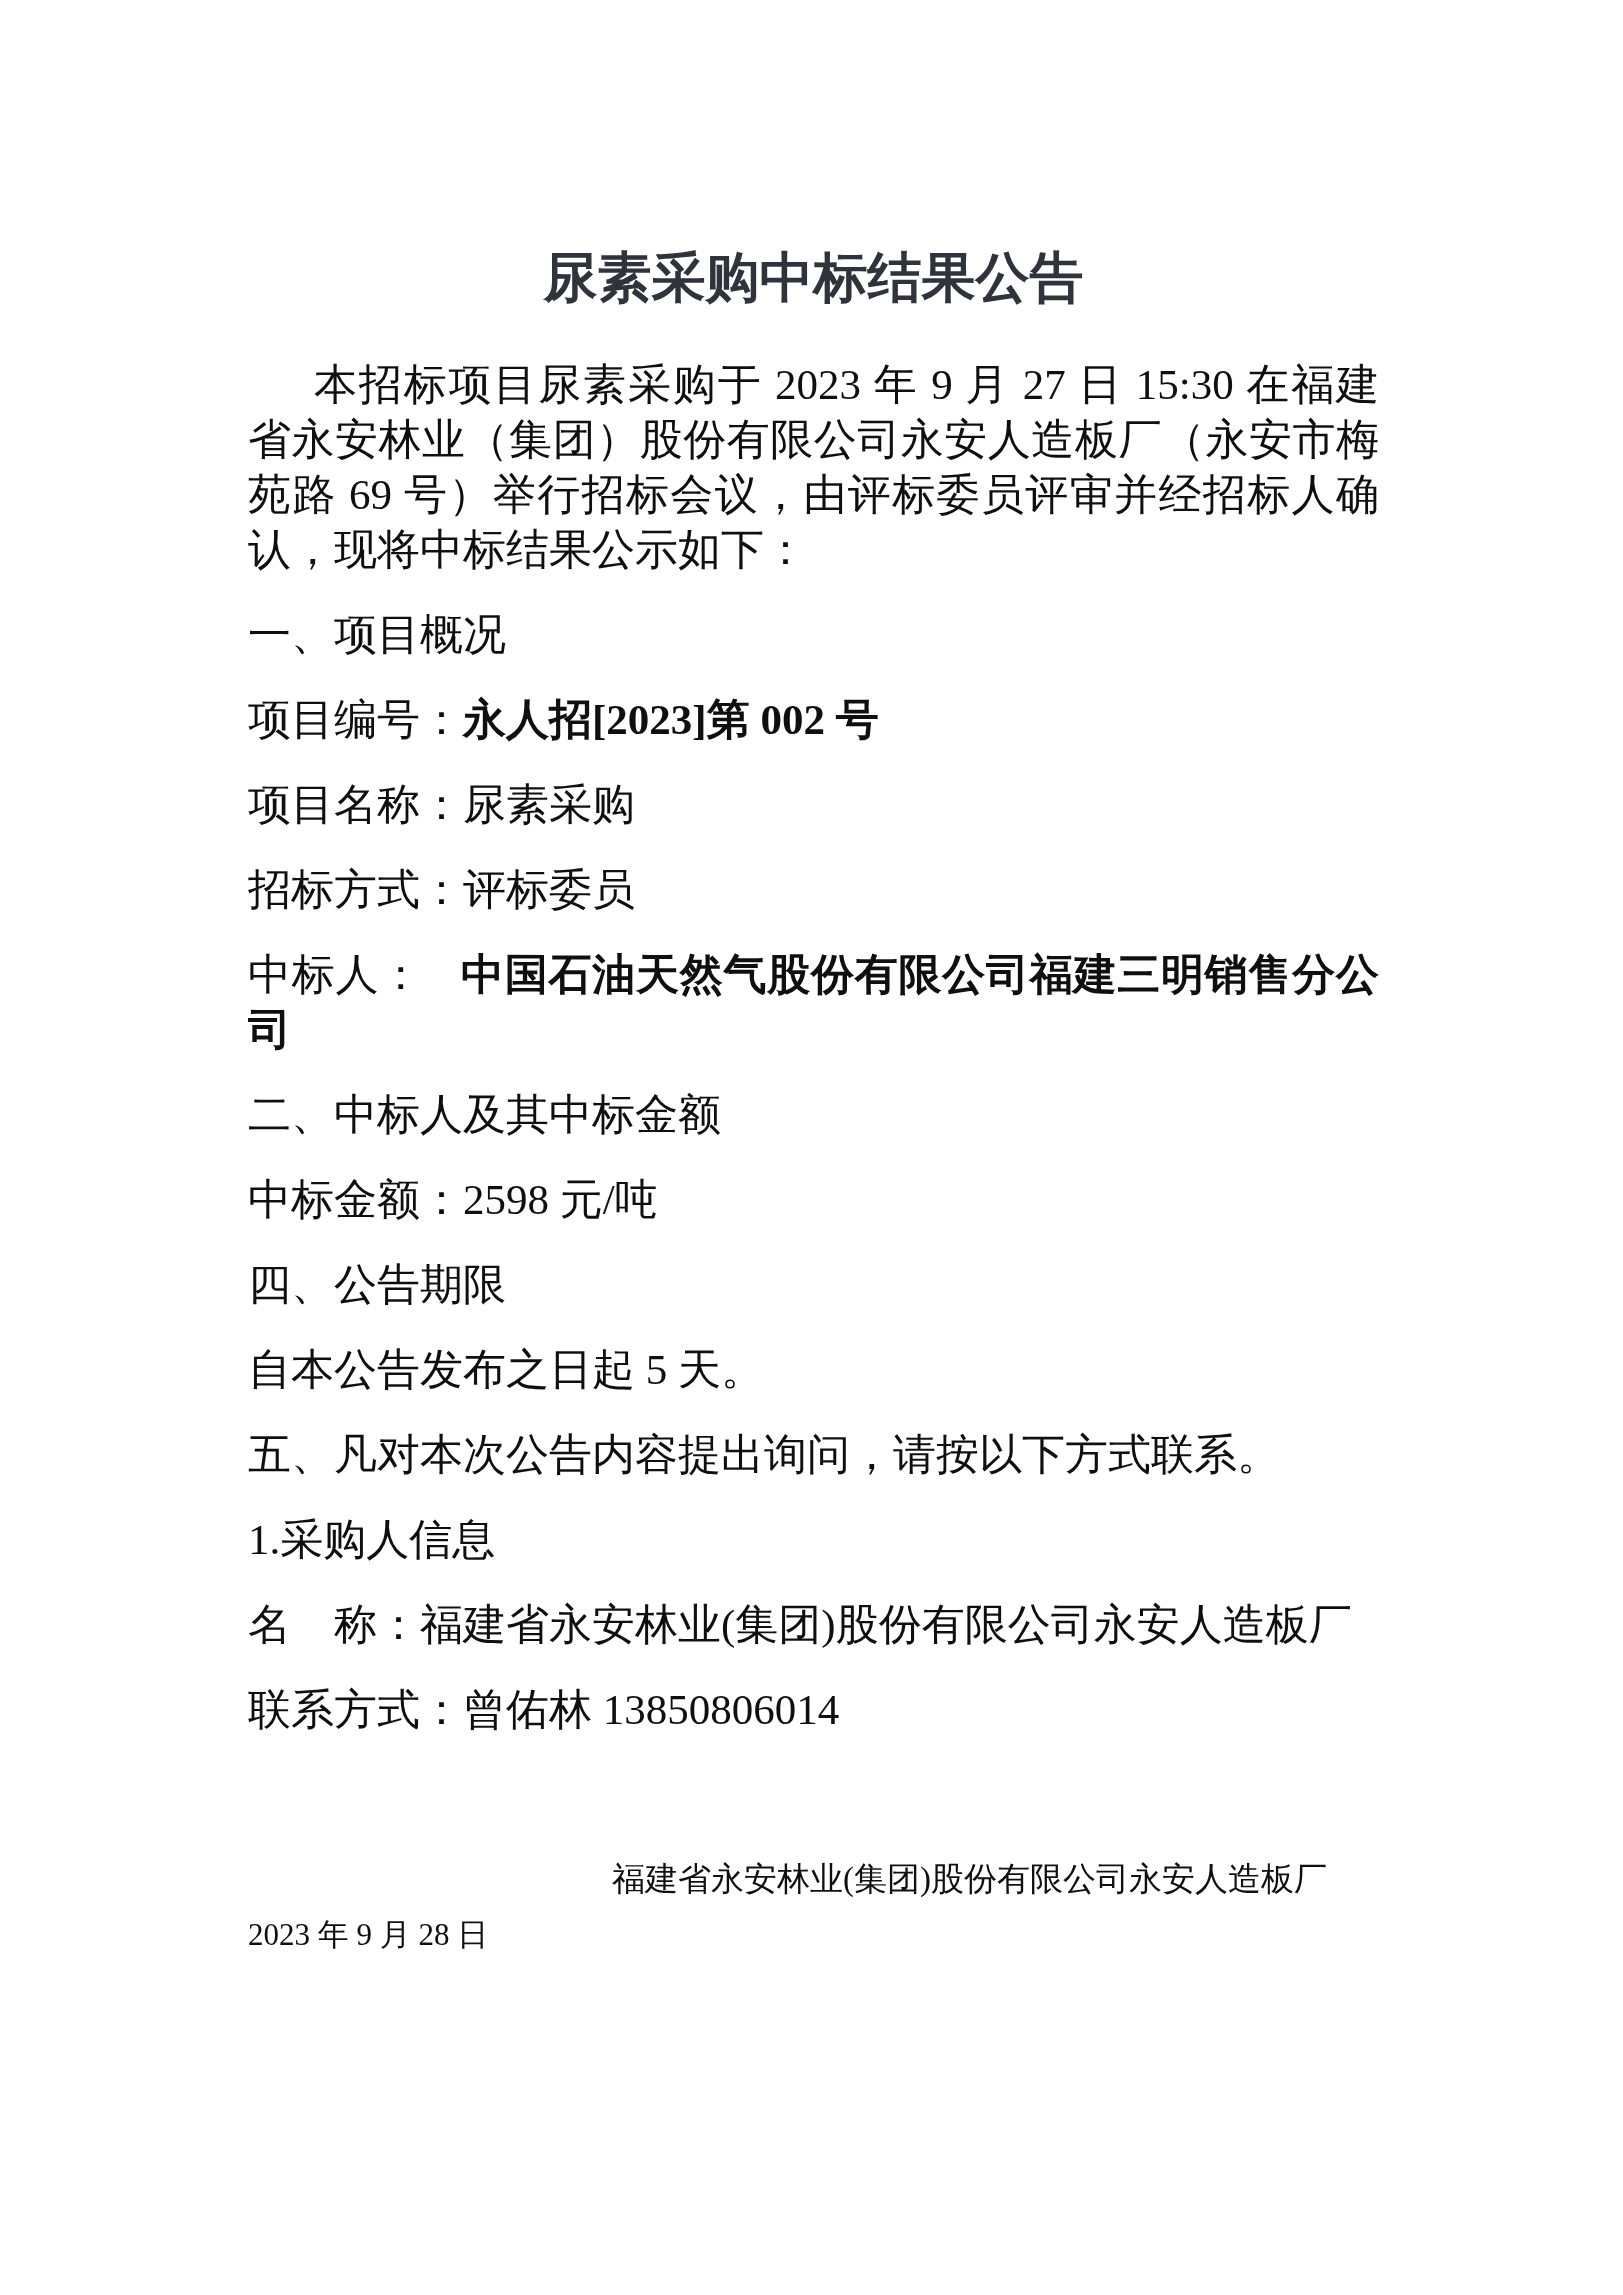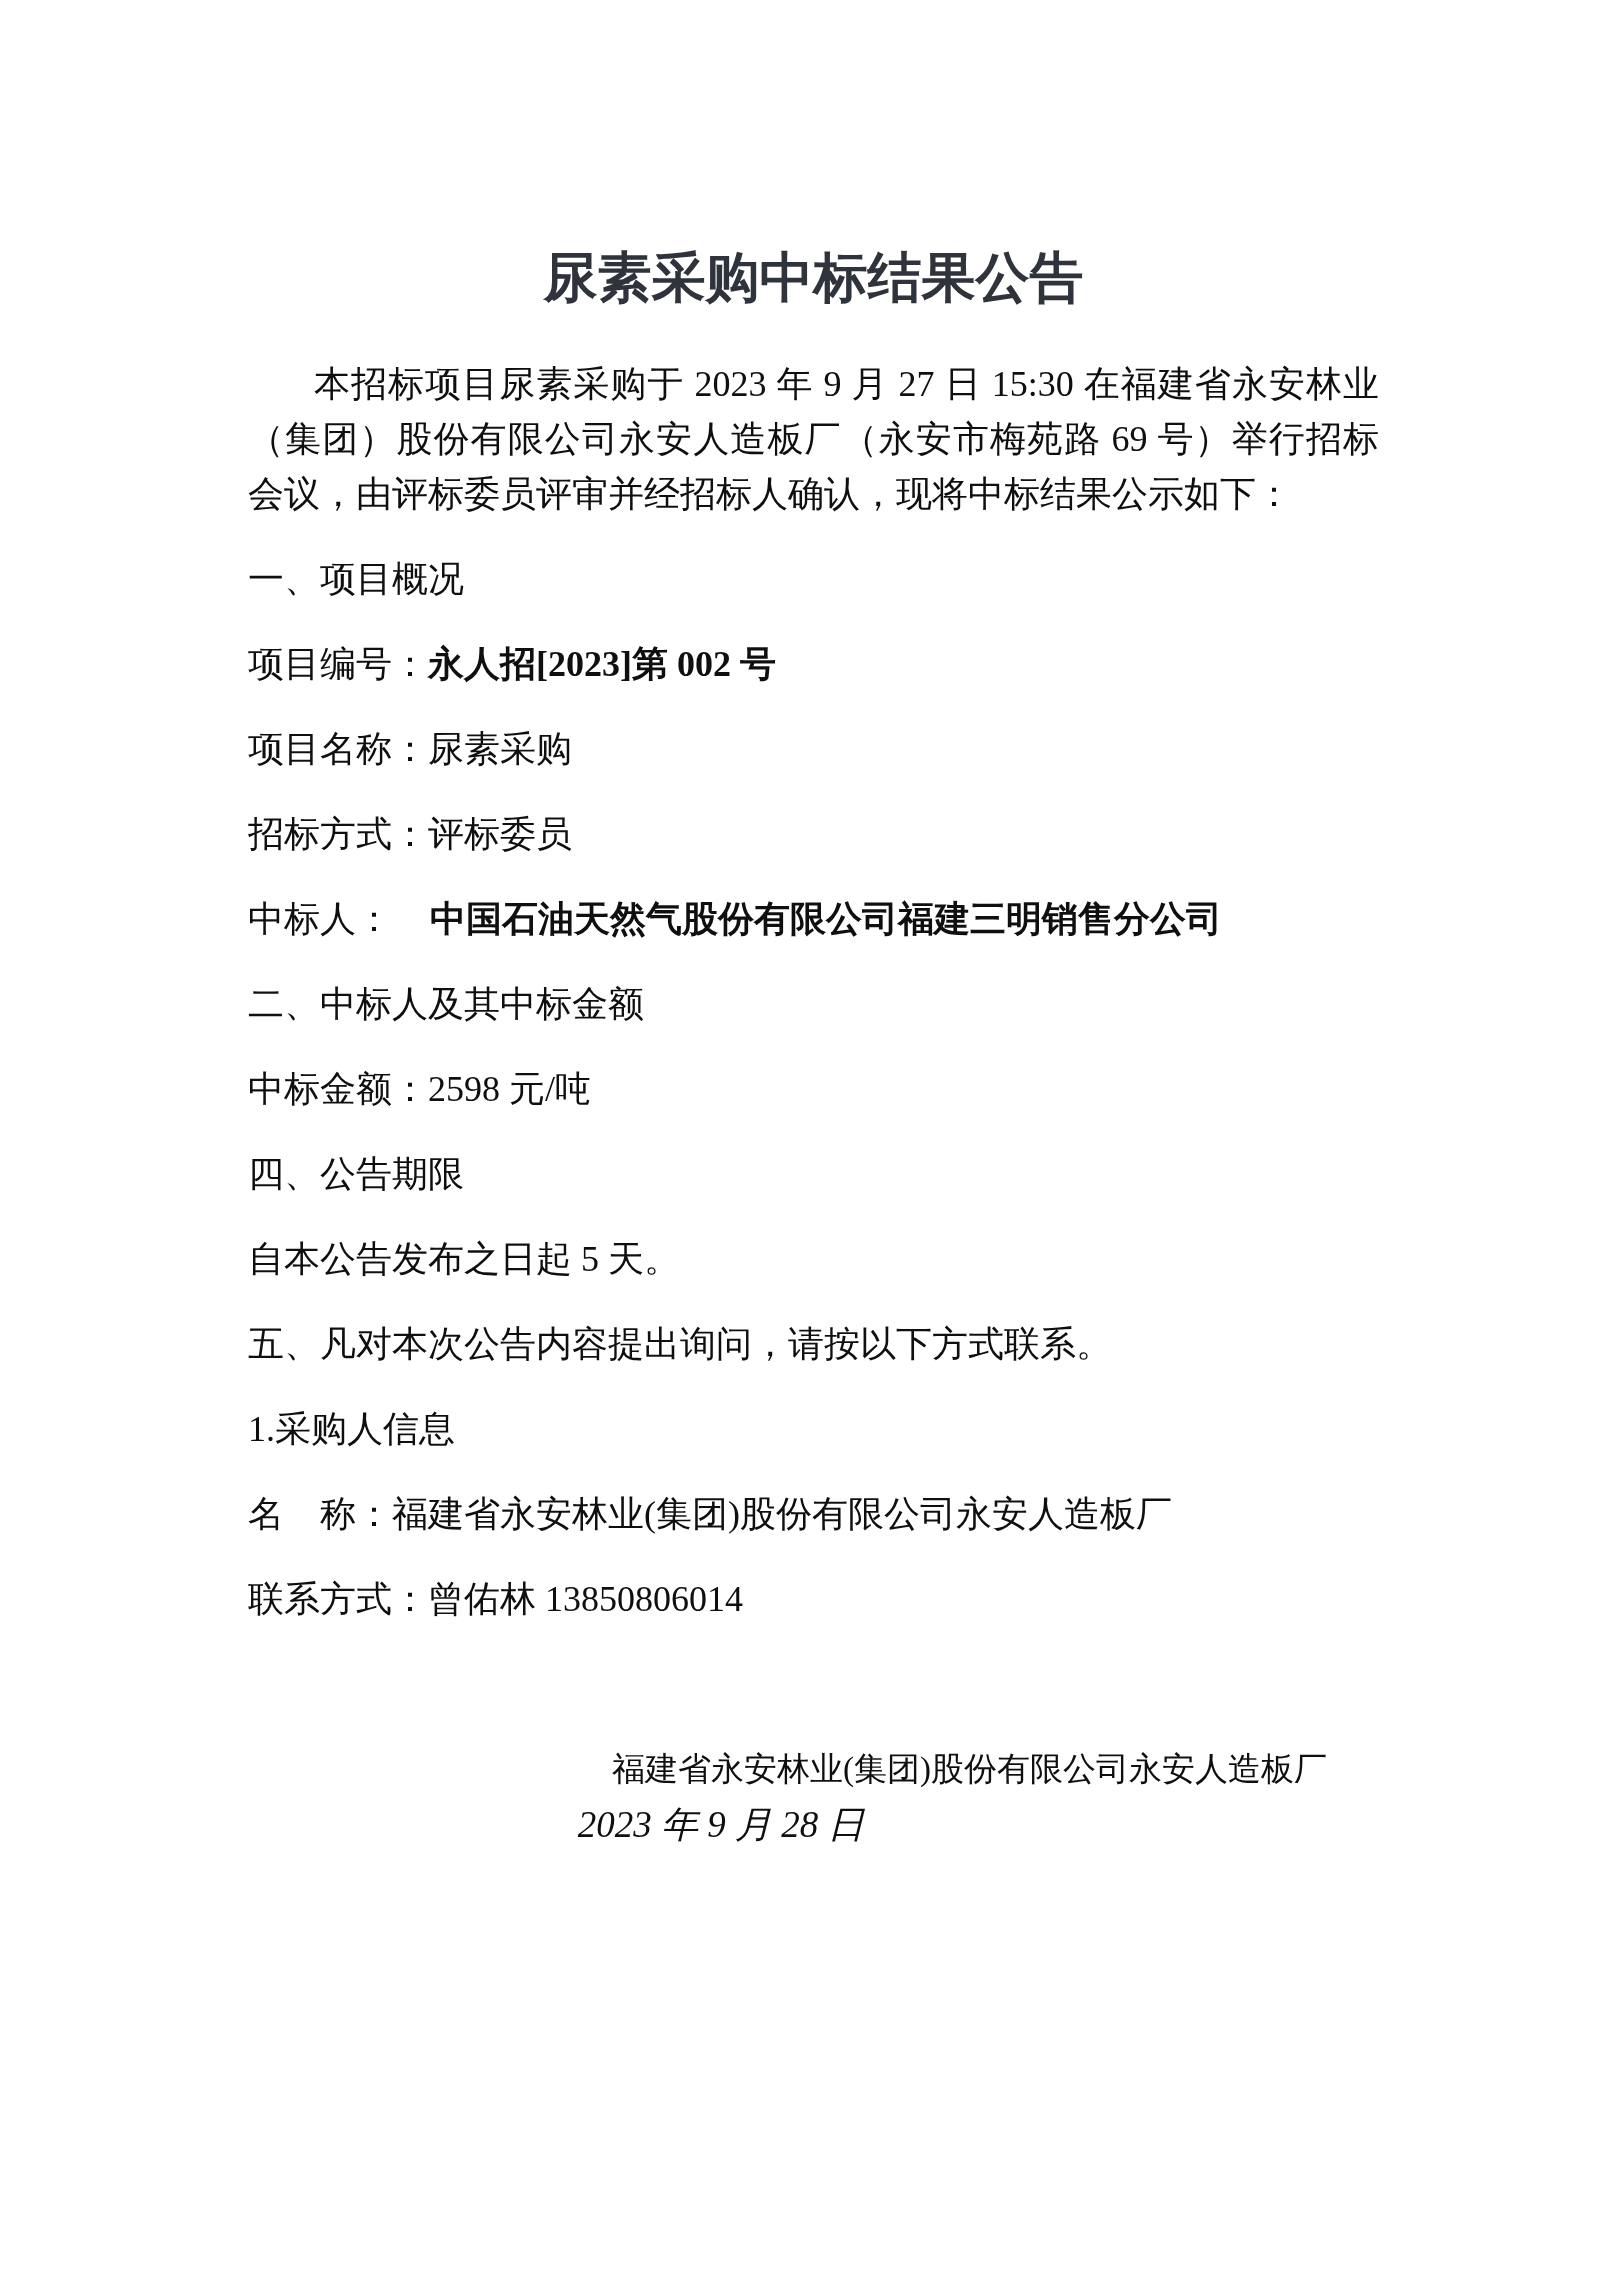--- a/index.html
+++ b/index.html
@@ -22,21 +22,21 @@
     font-family: "Liberation Sans", "DejaVu Sans", sans-serif;
     font-weight: 700;
     font-size: 54px;
     line-height: 78px;
     text-align: center;
     color: #2f333b;
     margin: 0 0 41px 0;
   }
   .para {
     margin: 0 0 30px 0;
-    font-size: 36px;
+    font-size: 43px;
     line-height: 55px;
     text-align: justify;
   }
   .indent {
     text-indent: 66px;
   }
   .val-bold {
     font-weight: 700;
   }
   .gap-md {
@@ -50,25 +50,24 @@
   }
   .footer-org {
     margin: 0;
     font-size: 33px;
     line-height: 55px;
     text-align: right;
     padding-right: 52px;
   }
   .footer-date {
     margin: 0;
-    font-size: 37px;
+    font-size: 31px;
     line-height: 55px;
-    text-align: center;
+    text-align: left;
     padding-right: 185px;
-    font-style: italic;
   }
 </style>
 </head>
 <body>
 
 <div class="page">
 
   <h1 class="doc-title">尿素采购中标结果公告</h1>
 
   <p class="para indent">本招标项目尿素采购于 2023 年 9 月 27 日 15:30 在福建省永安林业（集团）股份有限公司永安人造板厂（永安市梅苑路 69 号）举行招标会议，由评标委员评审并经招标人确认，现将中标结果公示如下：</p>

